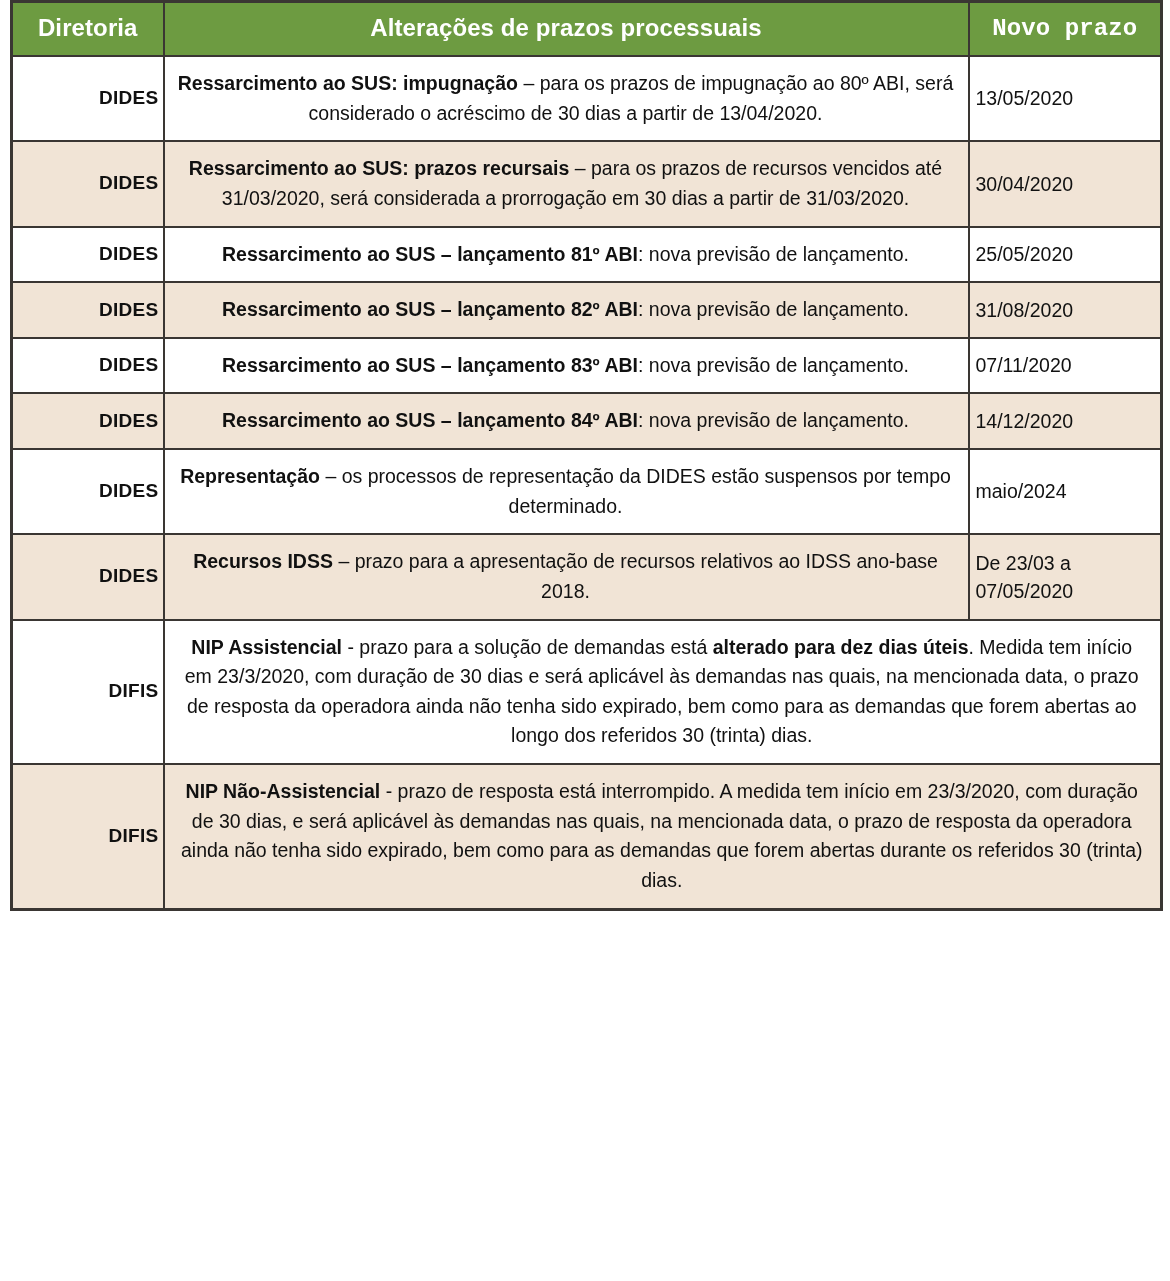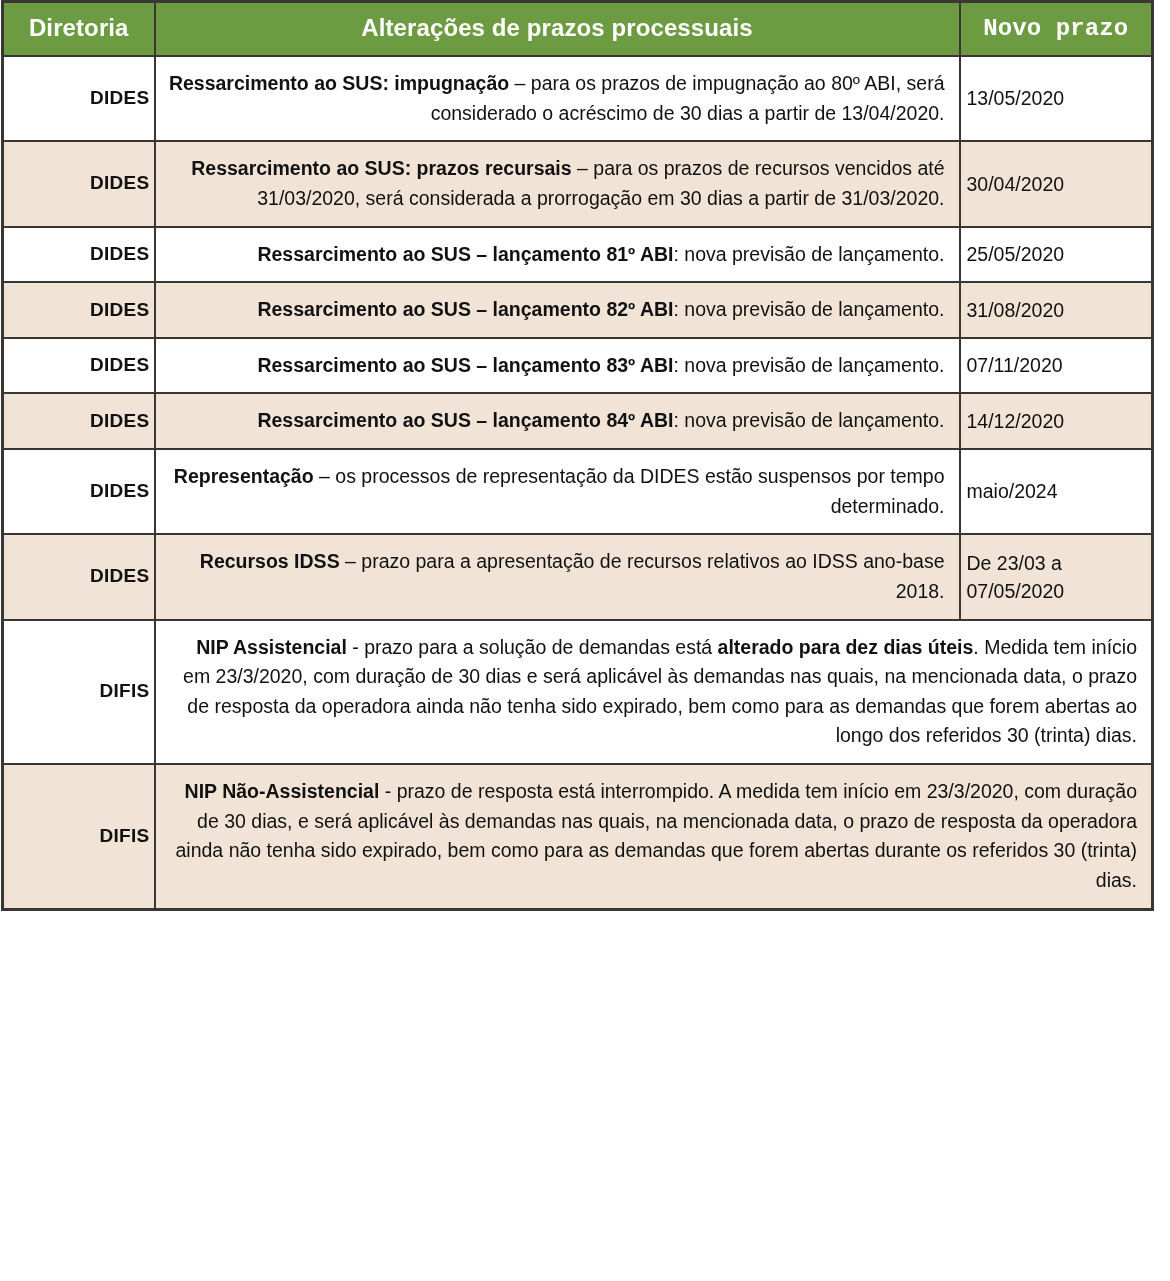--- a/index.html
+++ b/index.html
@@ -10,21 +10,21 @@
   body {
     width: 1170px;
     height: 1281px;
     font-family: "Liberation Sans", sans-serif;
     -webkit-font-smoothing: antialiased;
   }
 
   #table-wrap {
     box-sizing: border-box;
     width: 1170px;
-    padding: 0 10px 14px 1px;
+    padding: 0 10px 14px 10px;
   }
 
   table.deadlines {
     border-collapse: collapse;
     table-layout: fixed;
     width: 1150px;
     border: 3px solid #3a3633;
   }
 
   col.c-diretoria { width: 152px; }
@@ -59,21 +59,21 @@
 
   td.c-dir {
     text-align: right;
     font-weight: bold;
     font-size: 19px;
     letter-spacing: .3px;
     border-left: none;
     padding: 6px 4px;
   }
   td.c-body {
-    text-align: right;
+    text-align: center;
     padding: 12px 14px 12px 13px;
   }
   td.c-prz {
     text-align: left;
     padding: 6px 6px;
     border-right: none;
     font-size: 19.5px;
     line-height: 1.45;
   }
   tbody tr:last-child td { border-bottom: none; }

